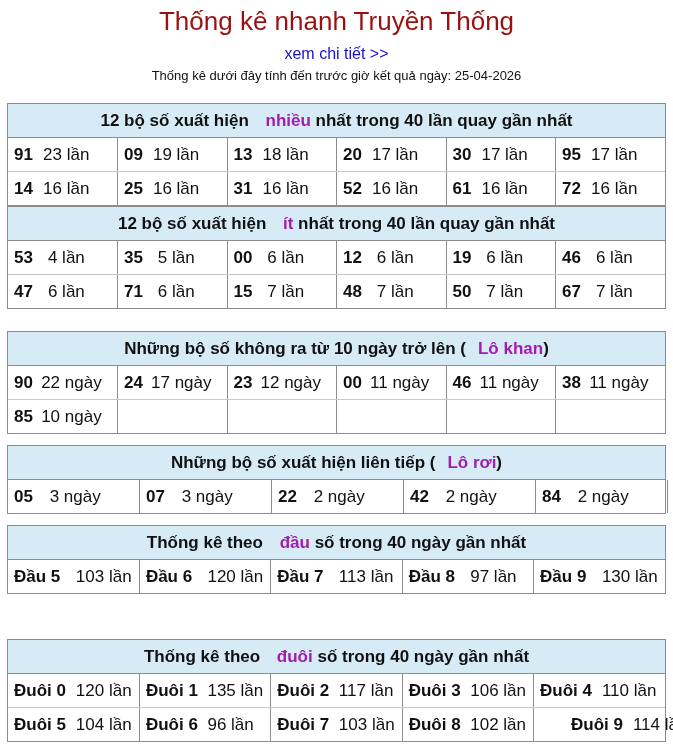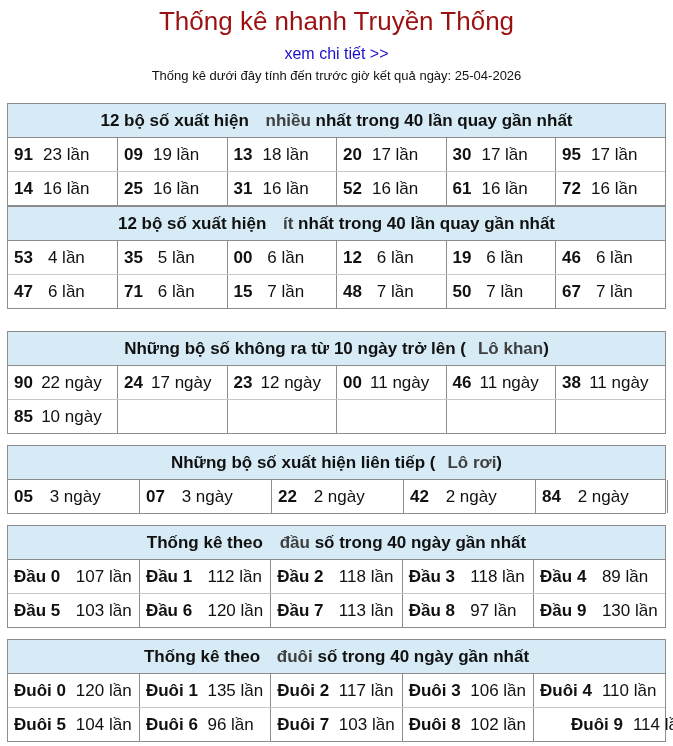--- a/index.html
+++ b/index.html
@@ -3,21 +3,21 @@
 <meta charset="utf-8">
 <style>
   html, body { margin: 0; padding: 0; background: #ffffff; }
   body { width: 673px; height: 746px; font-family: "Liberation Sans", sans-serif; color: #111; overflow: hidden; position: relative; }
   .hdr { text-align: center; }
   .title { color: #9b1111; font-size: 26px; line-height: 30px; padding-top: 6px; margin: 0; font-weight: normal; }
   .link { display: inline-block; color: #1a0dcc; font-size: 16px; margin-top: 9px; text-decoration: none; }
   .sub { font-size: 13px; margin-top: 5px; }
   .box { position: absolute; left: 7px; width: 659px; border: 1px solid #8c8c8c; box-sizing: border-box; }
   .box .bh { background: #d6ebf6; height: 33px; line-height: 33px; text-align: center; font-weight: bold; font-size: 17px; border-bottom: 1px solid #8c8c8c; }
-  .red { color: #404040; padding-left: 12px; }
+  .red { color: #a21caf; padding-left: 12px; }
   table { border-collapse: collapse; width: 100%; table-layout: fixed; }
   td { height: 33px; font-size: 17px; border-right: 1px solid #8c8c8c; border-bottom: 1px solid #c8c8c8; padding: 0 6px; white-space: nowrap; }
   tr:last-child td { border-bottom: none; }
   td:last-child { border-right: none; }
   td .n { font-weight: bold; display: inline-block; }
   td .v { display: inline-block; }
 </style>
 </head>
 <body>
 
@@ -123,27 +123,20 @@
     </table>
 </div>
 
 <div class="box" style="top:525px;">
   <div class="bh">
     <span>Thống kê theo </span><span class="red">đầu</span><span> số trong 40 ngày gần nhất</span>
   </div>
   <table>
       <tbody>
         <tr>
-          <td><span class="n" style="width: 52%;">Đầu 0</span><span class="v">107 lần</span></td>
-          <td><span class="n" style="width: 52%;">Đầu 1</span><span class="v">112 lần</span></td>
-          <td><span class="n" style="width: 52%;">Đầu 2</span><span class="v">118 lần</span></td>
-          <td><span class="n" style="width: 52%;">Đầu 3</span><span class="v">118 lần</span></td>
-          <td><span class="n" style="width: 52%;">Đầu 4</span><span class="v">89 lần</span></td>
-        </tr>
-        <tr>
           <td><span class="n" style="width: 52%;">Đầu 5</span><span class="v">103 lần</span></td>
           <td><span class="n" style="width: 52%;">Đầu 6</span><span class="v">120 lần</span></td>
           <td><span class="n" style="width: 52%;">Đầu 7</span><span class="v">113 lần</span></td>
           <td><span class="n" style="width: 52%;">Đầu 8</span><span class="v">97 lần</span></td>
           <td><span class="n" style="width: 52%;">Đầu 9</span><span class="v">130 lần</span></td>
         </tr>
       </tbody>
     </table>
 </div>
 

